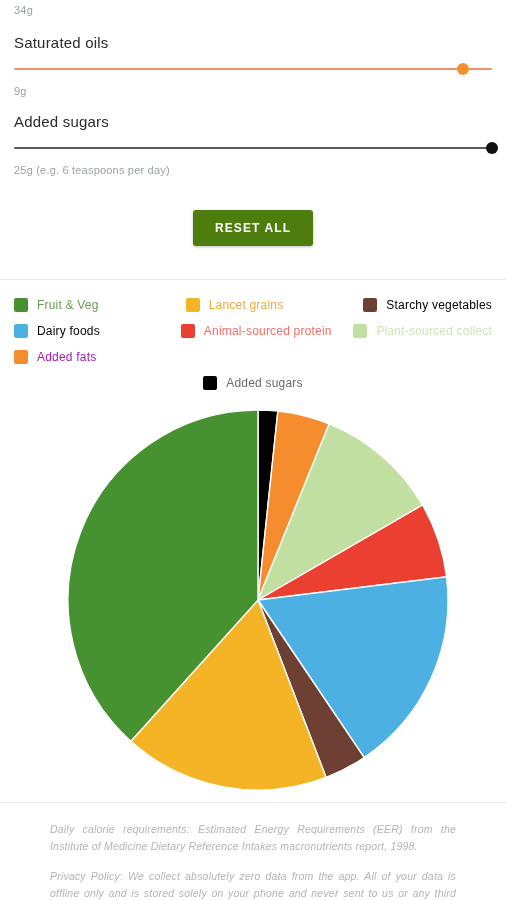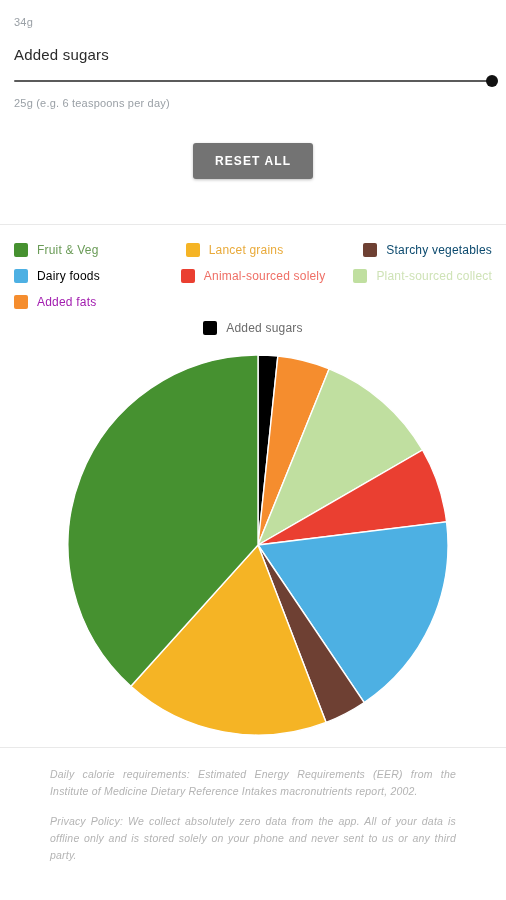--- a/index.html
+++ b/index.html
@@ -5,21 +5,21 @@
   * { box-sizing: border-box; margin: 0; padding: 0; }
   html, body {
     width: 506px; height: 900px;
     background: #ffffff;
     font-family: "Liberation Sans", sans-serif;
     overflow: hidden;
   }
   .page { width: 506px; height: 900px; position: relative; background:#fff; }
 
   
-  .slider-block { padding: 16px 14px; }
+  .slider-block { padding: 4px 14px; }
   .cut-value { font-size: 11px; color:#9aa0a6; letter-spacing:.2px; height:14px; overflow:hidden; }
   .slider-label {
     font-size: 15px; color:#2b2b2b; letter-spacing:.2px;
     margin-top: 16px; margin-bottom: 11px;
   }
   .track-wrap { position: relative; height: 14px; }
   .track {
     position:absolute; top:6px; left:0; right:0; height:2px; border-radius:2px;
   }
   .track.orange { background:#f0936a; }
@@ -28,21 +28,21 @@
     position:absolute; top:1px; width:12px; height:12px; border-radius:50%;
     transform: translateX(-50%);
   }
   .thumb.orange { background:#f5922f; }
   .thumb.dark   { background:#111111; }
   .sub-value { font-size: 11px; color:#9aa0a6; margin-top: 9px; letter-spacing:.2px; }
 
   
   .reset-row { display:flex; justify-content:center; margin-top: 34px; }
   .reset-btn {
-    background:#737373; color:#ffffff; border:none; border-radius:3px;
+    background:#4d7c0f; color:#ffffff; border:none; border-radius:3px;
     font-size: 12px; font-weight: 700; letter-spacing: 1.1px;
     padding: 11px 22px; cursor:pointer;
     box-shadow: 0 1px 3px rgba(0,0,0,.25);
     font-family:"Liberation Sans", sans-serif;
   }
 
   .hr { height:1px; background:#e9e9e9; margin-top: 29px; }
 
   
   .legend { padding: 18px 14px 0 14px; }
@@ -69,20 +69,28 @@
   }
 </style>
 </head>
 <body>
 
 <div class="page">
 
   <div class="slider-block">
     <div class="cut-value">34g</div>
 
+    <div>
+      <div class="slider-label">Saturated oils</div>
+      <div class="track-wrap">
+        <div class="track orange"></div>
+        <div class="thumb orange" id="thumb0" style="left: 94%;"></div>
+      </div>
+      <div class="sub-value">9g</div>
+    </div>
 
     <div>
       <div class="slider-label">Added sugars</div>
       <div class="track-wrap">
         <div class="track dark"></div>
         <div class="thumb dark" id="thumb1" style="left: 100%;"></div>
       </div>
       <div class="sub-value">25g (e.g. 6 teaspoons per day)</div>
     </div>
 
@@ -98,31 +106,31 @@
         <div class="legend-item c1">
           <span class="swatch" style="background: rgb(70, 145, 48);"></span>
           <span class="legend-label" style="color: rgb(106, 155, 87);">Fruit &amp; Veg</span>
         </div>
         <div class="legend-item c2">
           <span class="swatch" style="background: rgb(245, 180, 37);"></span>
           <span class="legend-label" style="color: rgb(233, 170, 58);">Lancet grains</span>
         </div>
         <div class="legend-item c3">
           <span class="swatch" style="background: rgb(110, 64, 51);"></span>
-          <span class="legend-label" style="color: #0c4a6e;">Starchy vegetables</span>
+          <span class="legend-label" style="color: #000000;">Starchy vegetables</span>
         </div>
       </div>
       <div class="legend-row">
         <div class="legend-item c1">
           <span class="swatch" style="background: rgb(77, 176, 227);"></span>
           <span class="legend-label" style="color: #000000;">Dairy foods</span>
         </div>
         <div class="legend-item c2">
           <span class="swatch" style="background: rgb(234, 63, 49);"></span>
-          <span class="legend-label" style="color: rgb(239, 111, 102);">Animal-sourced solely</span>
+          <span class="legend-label" style="color: rgb(239, 111, 102);">Animal-sourced protein</span>
         </div>
         <div class="legend-item c3">
           <span class="swatch" style="background: rgb(192, 223, 160);"></span>
           <span class="legend-label" style="color: rgb(207, 227, 183);">Plant-sourced collect</span>
         </div>
       </div>
       <div class="legend-row">
         <div class="legend-item c1">
           <span class="swatch" style="background: rgb(245, 141, 46);"></span>
           <span class="legend-label" style="color: #a21caf;">Added fats</span>
@@ -144,17 +152,17 @@
         <path d="M 191 191 L 355.5448267190434 96.00000000000001 A 190 190 0 0 1 379.5837688118512 167.84482475302198 Z" fill="#ea3f31" stroke="#ffffff" stroke-width="1.4"></path>
         <path d="M 191 191 L 379.5837688118512 167.84482475302198 A 190 190 0 0 1 297.2466516594419 348.5171387854579 Z" fill="#4db0e3" stroke="#ffffff" stroke-width="1.4"></path>
         <path d="M 191 191 L 297.2466516594419 348.5171387854579 A 190 190 0 0 1 259.0899104136071 368.38028103446834 Z" fill="#6e4033" stroke="#ffffff" stroke-width="1.4"></path>
         <path d="M 191 191 L 259.0899104136071 368.38028103446834 A 190 190 0 0 1 63.86518479181693 332.1975168407049 Z" fill="#f5b425" stroke="#ffffff" stroke-width="1.4"></path>
         <path d="M 191 191 L 63.86518479181693 332.1975168407049 A 190 190 0 0 1 190.99999999999997 1 Z" fill="#469130" stroke="#ffffff" stroke-width="1.4"></path>
       </svg>
   </div>
 
   <div class="footer-hr"></div>
   <div class="footer" id="footer">
-      <p>Daily calorie requirements: Estimated Energy Requirements (EER) from the Institute of Medicine Dietary Reference Intakes macronutrients report, 2002.</p>
+      <p>Daily calorie requirements: Estimated Energy Requirements (EER) from the Institute of Medicine Dietary Reference Intakes macronutrients report, 1998.</p>
       <p>Privacy Policy: We collect absolutely zero data from the app. All of your data is offline only and is stored solely on your phone and never sent to us or any third party.</p>
     </div>
 
 </div>
 
 </body></html>

